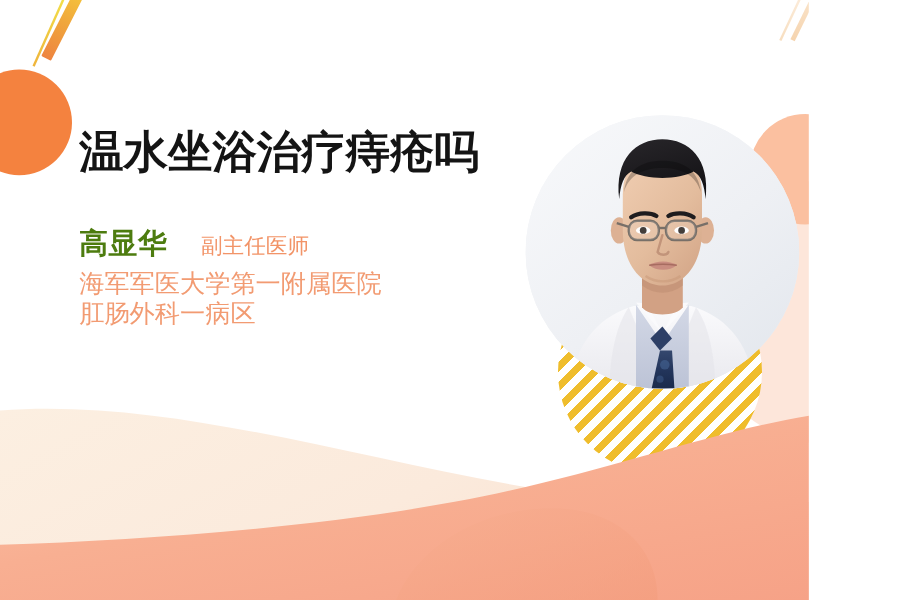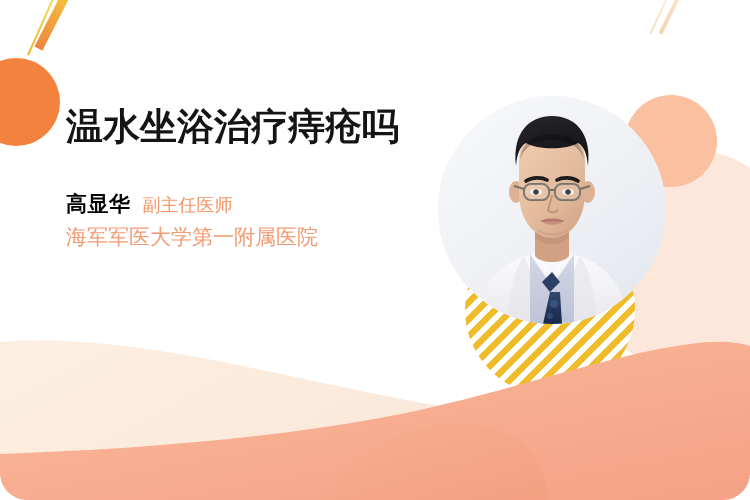--- a/index.html
+++ b/index.html
@@ -1,23 +1,22 @@
 <!DOCTYPE html>
 <html><head>
 <meta charset="utf-8">
 <style>
   html,body{margin:0;padding:0;background:#ffffff;}
   body{font-family:"Liberation Sans","DejaVu Sans",sans-serif;}
 
   .stage{
     position:relative;
-    width:750px;height:500px;
+    width:674px;height:500px;
     overflow:hidden;
     background:#ffffff;
-    border-radius:27px;
   }
 
   
   .bg-layer{position:absolute;inset:0;overflow:hidden;}
 
   
   .orange-dot{
     position:absolute;
     left:-28px;top:58px;
     width:88px;height:88px;
@@ -119,29 +118,29 @@
   }
   .credentials{margin-top:42px;}
   .cred-line1{
     font-size:18px;
     line-height:26px;
     color:#F08A56;
     white-space:nowrap;
   }
   .doc-name{
     font-weight:700;
-    color:#000000;
-    font-size:21px;
+    color:#4d7c0f;
+    font-size:24px;
     letter-spacing:.5px;
   }
   .doc-title{
     font-weight:400;
     color:#F29468;
     font-size:18px;
-    margin-left:12px;
+    margin-left:28px;
   }
   .cred-line2,.cred-line3{
     font-size:21px;
     line-height:25px;
     color:#F29B72;
     font-weight:400;
     white-space:nowrap;
   }
   .cred-line2{margin-top:6px;}
 </style>
@@ -283,16 +282,17 @@
   </div>
 
   <div class="text-block">
     <h1 class="title">温水坐浴治疗痔疮吗</h1>
 
     <div class="credentials">
       <div class="cred-line1">
         <span class="doc-name">高显华</span><span class="doc-title">副主任医师</span>
       </div>
       <div class="cred-line2">海军军医大学第一附属医院</div>
+      <div class="cred-line3">肛肠外科一病区</div>
     </div>
   </div>
 
 </div>
 
 </body></html>

